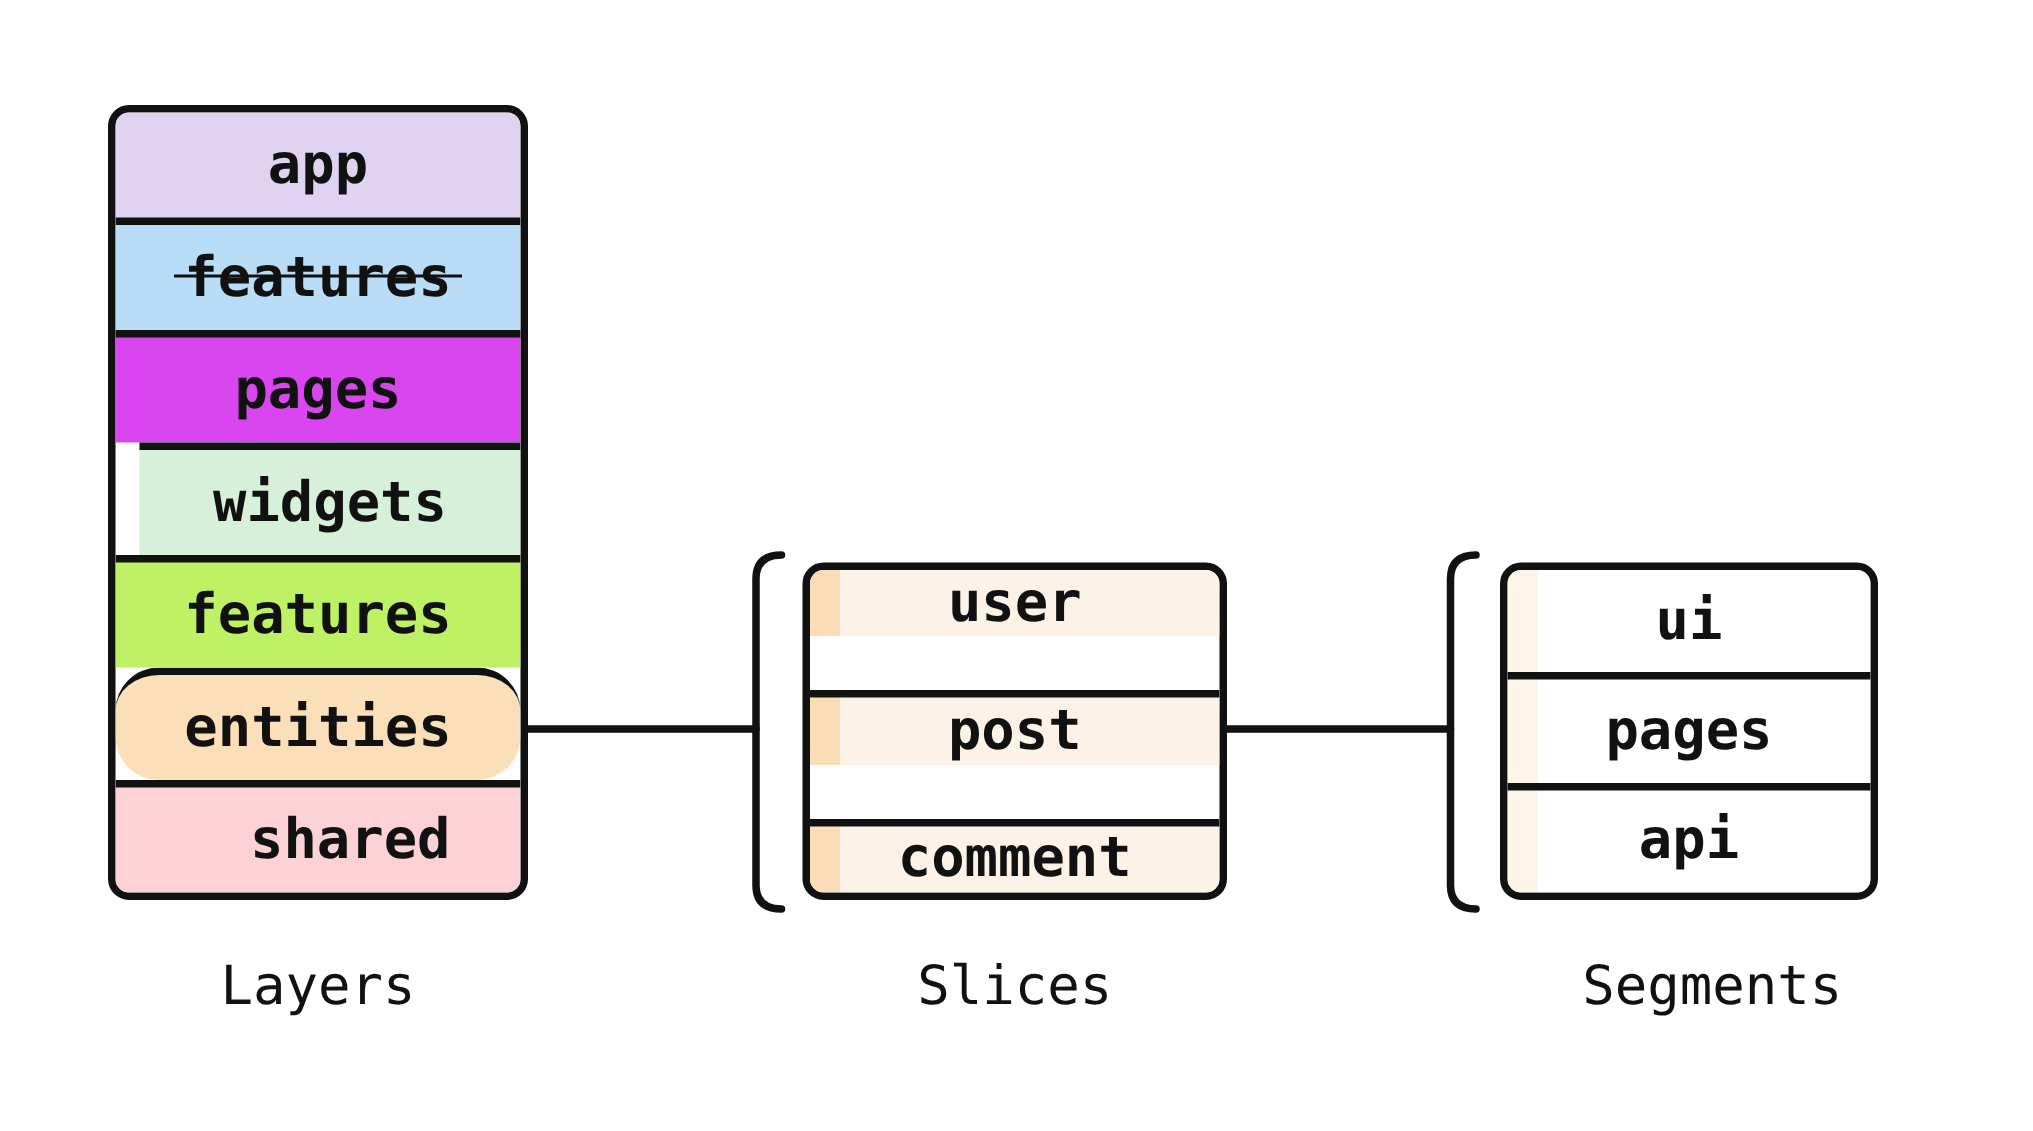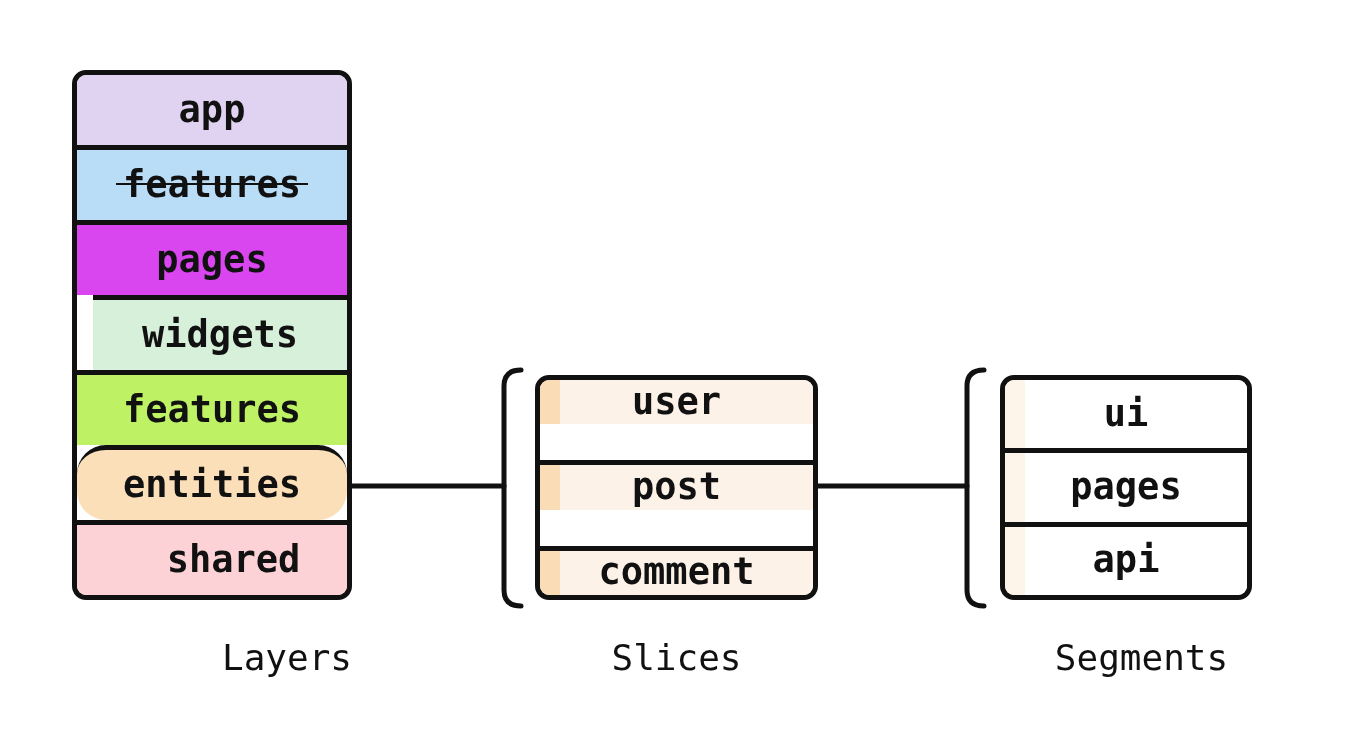--- a/index.html
+++ b/index.html
@@ -68,21 +68,21 @@
   }
 
   .col-label {
     position: absolute;
     top: 636px;
     text-align: center;
     font-size: 36px;
     font-weight: 400;
     line-height: 1.2;
   }
-  .col-label.layers-label   { left: 72px;   width: 280px; text-align: right; }
+  .col-label.layers-label   { left: 72px;   width: 280px; }
   .col-label.slices-label   { left: 535px;  width: 283px; }
   .col-label.segments-label { left: 1000px; width: 283px; }
 
   .overlay {
     position: absolute;
     left: 0; top: 0;
     width: 1355px; height: 754px;
     pointer-events: none;
   }
   .overlay .stroke {

